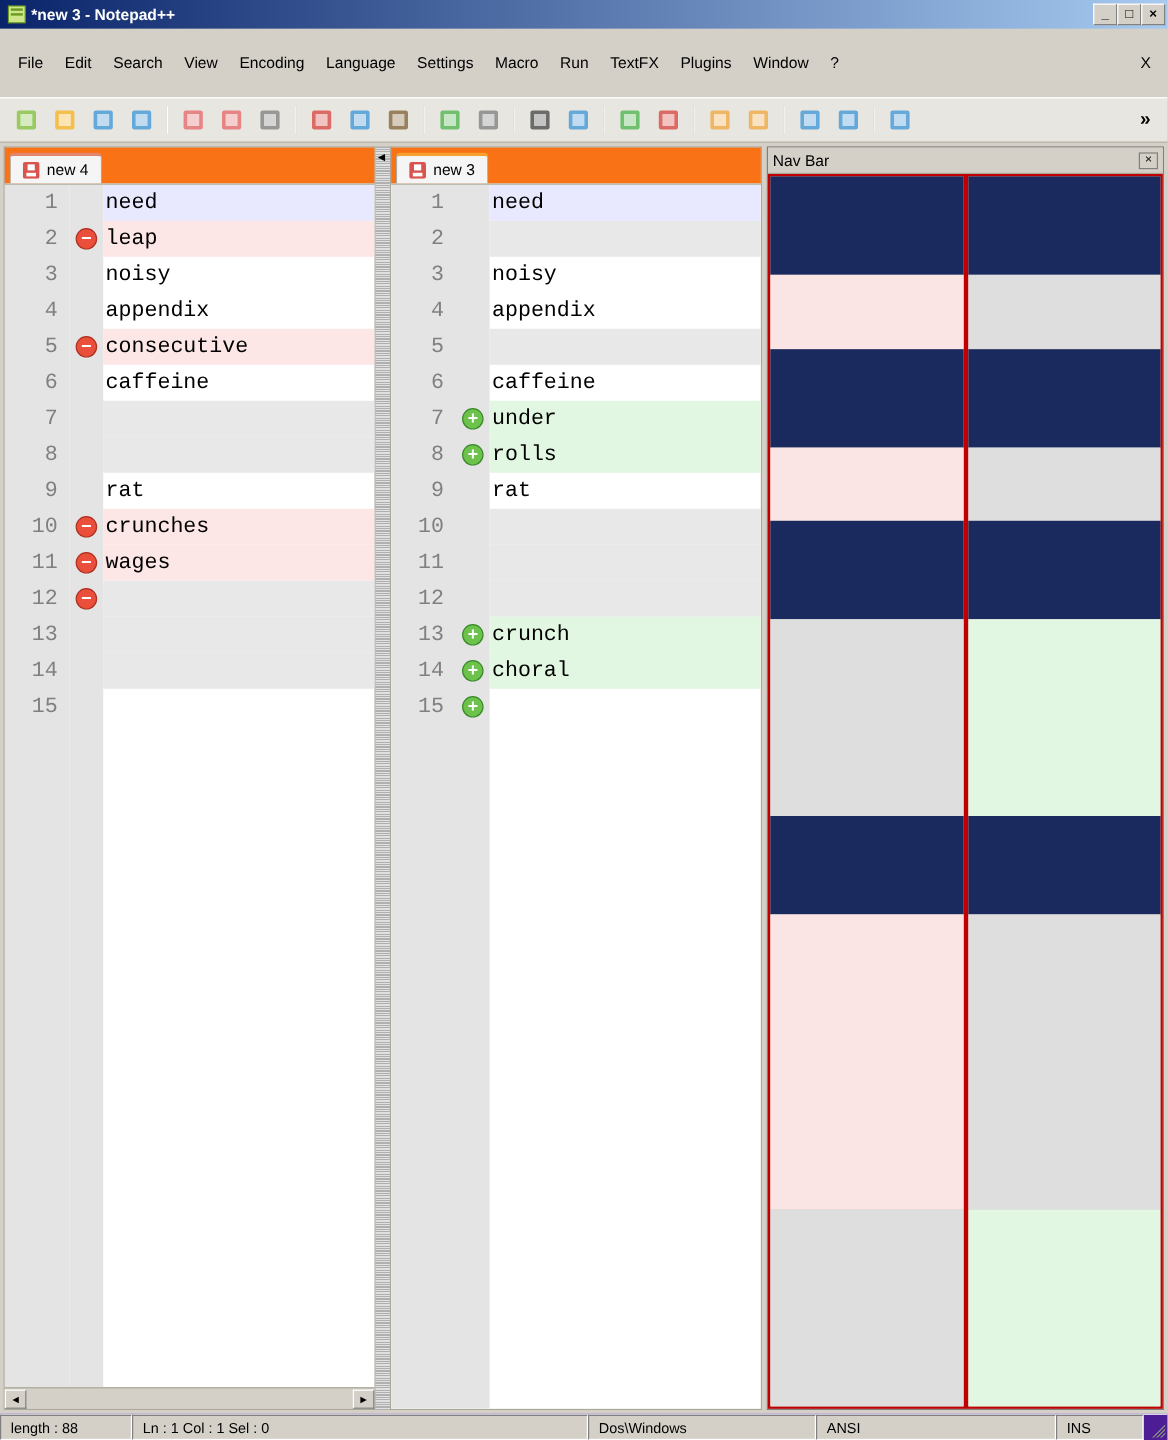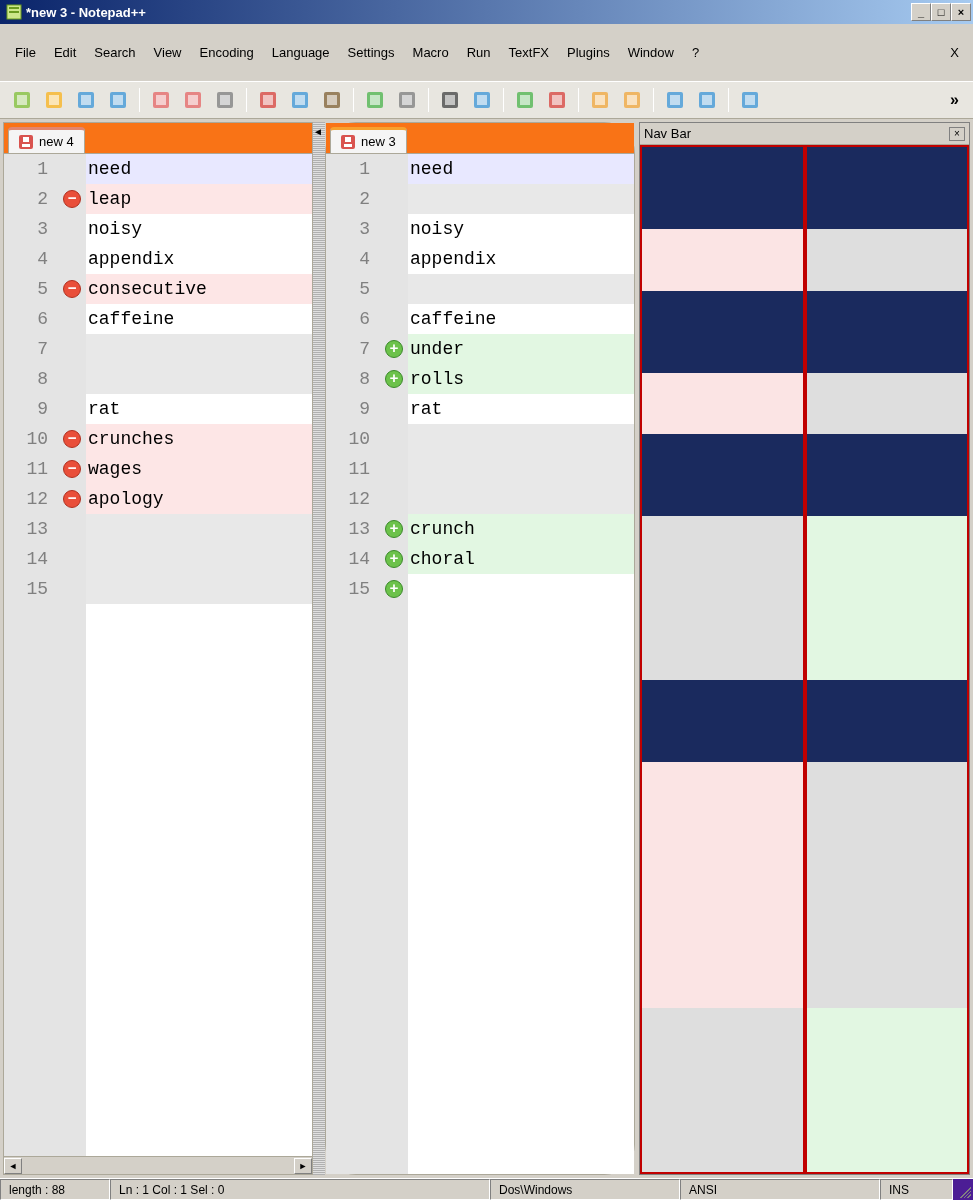--- a/index.html
+++ b/index.html
@@ -84,21 +84,21 @@
     overflow:hidden;
   }
   .pane {
     display:flex;
     flex-direction:column;
     background:#d4d0c8;
     border:1px solid #aca899;
     position:relative;
   }
   .pane-left { width: 310px; }
-  .pane-right { width: 310px; border-radius: 31px; }
+  .pane-right { width: 310px; }
   .splitter {
     width:12px;
     background: repeating-linear-gradient(0deg,#b0b0b0 0,#b0b0b0 1px,#e0e0e0 1px,#e0e0e0 2px);
     cursor: col-resize;
     position:relative;
   }
   .splitter::before {
     content:"◄";
     position:absolute;
     top:4px; left:0;
@@ -518,23 +518,20 @@
           <div class="row">
             <div class="txtcell">rat</div>
           </div>
           <div class="row">
             <div class="txtcell hl-del">crunches</div>
           </div>
           <div class="row">
             <div class="txtcell hl-del">wages</div>
           </div>
           <div class="row">
-            <div class="txtcell hl-del">apology</div>
-          </div>
-          <div class="row">
             <div class="txtcell hl-blank"></div>
           </div>
           <div class="row">
             <div class="txtcell hl-blank"></div>
           </div>
           <div class="row">
             <div class="txtcell hl-blank"></div>
           </div>
         </div>
       </div>

